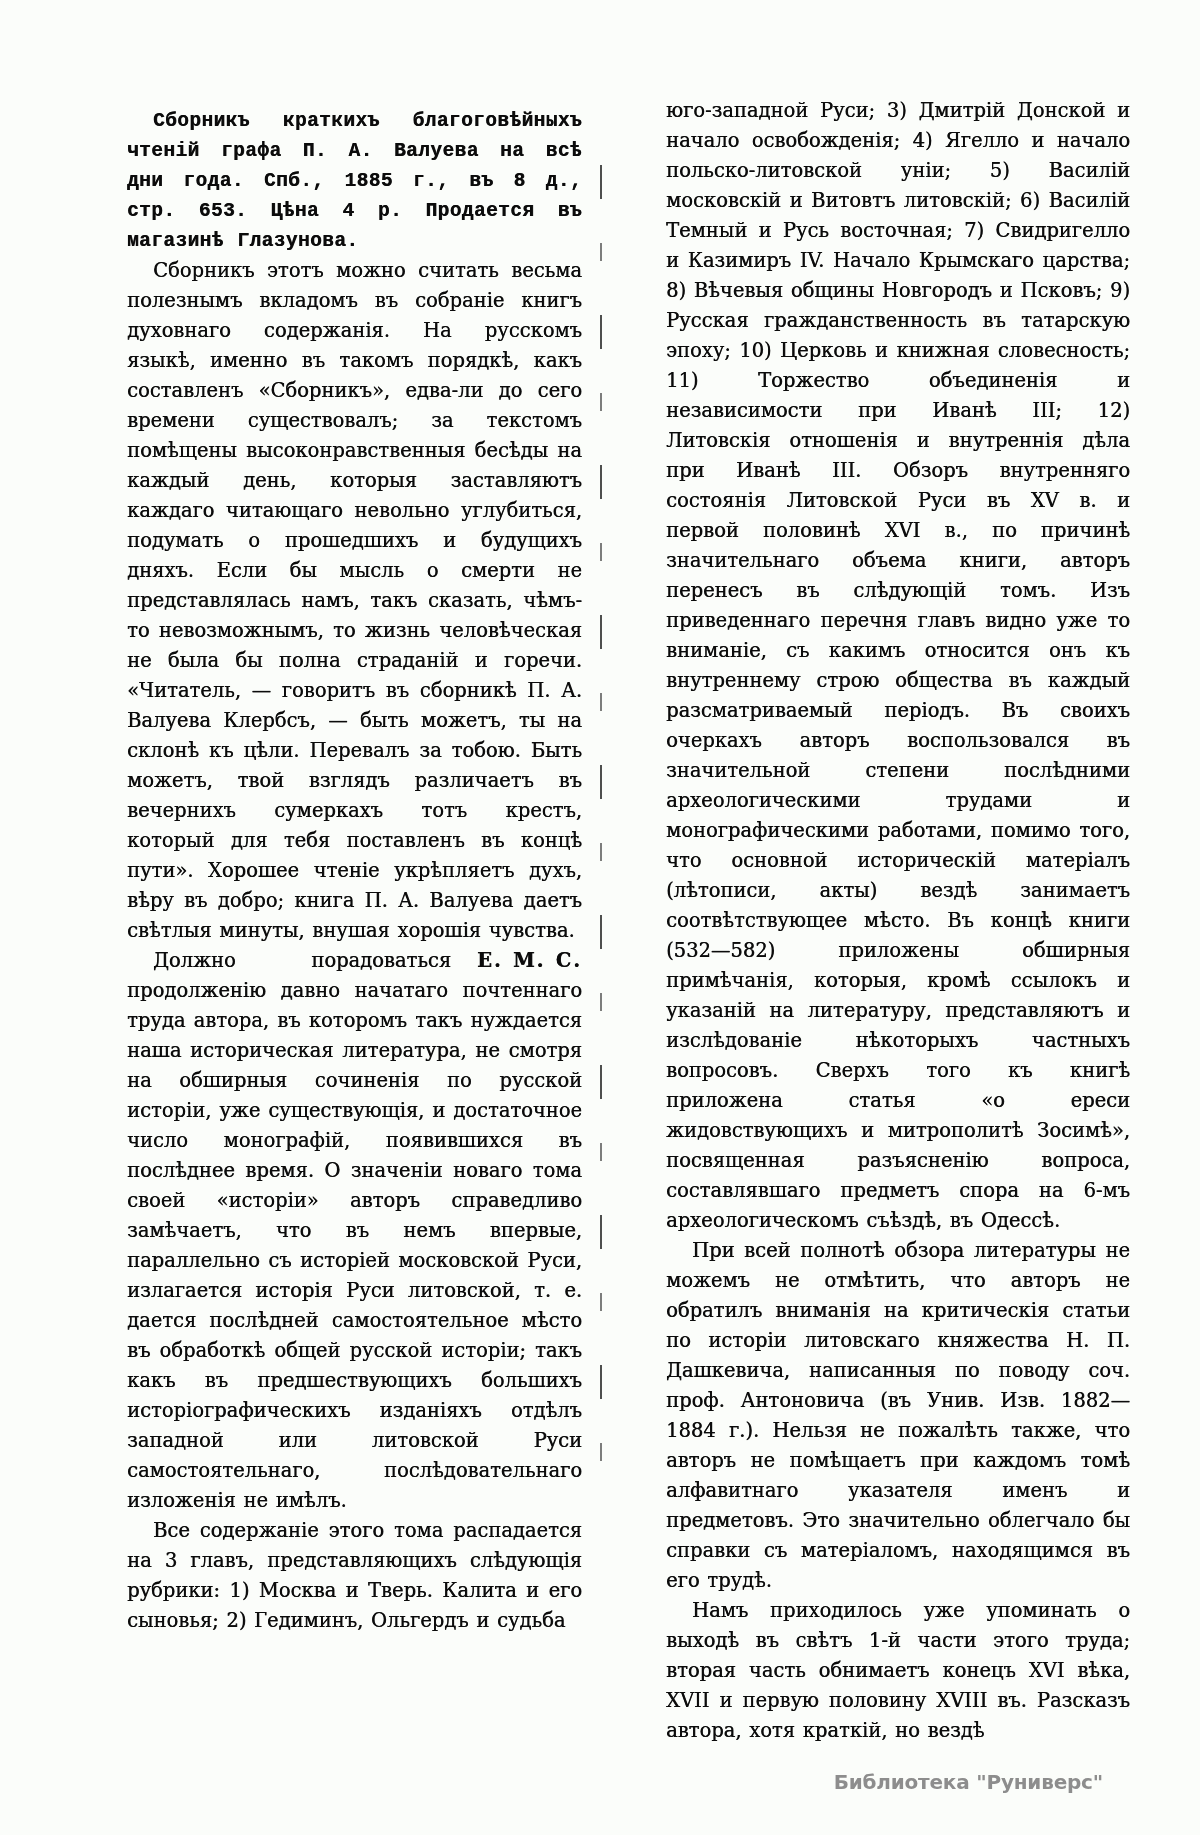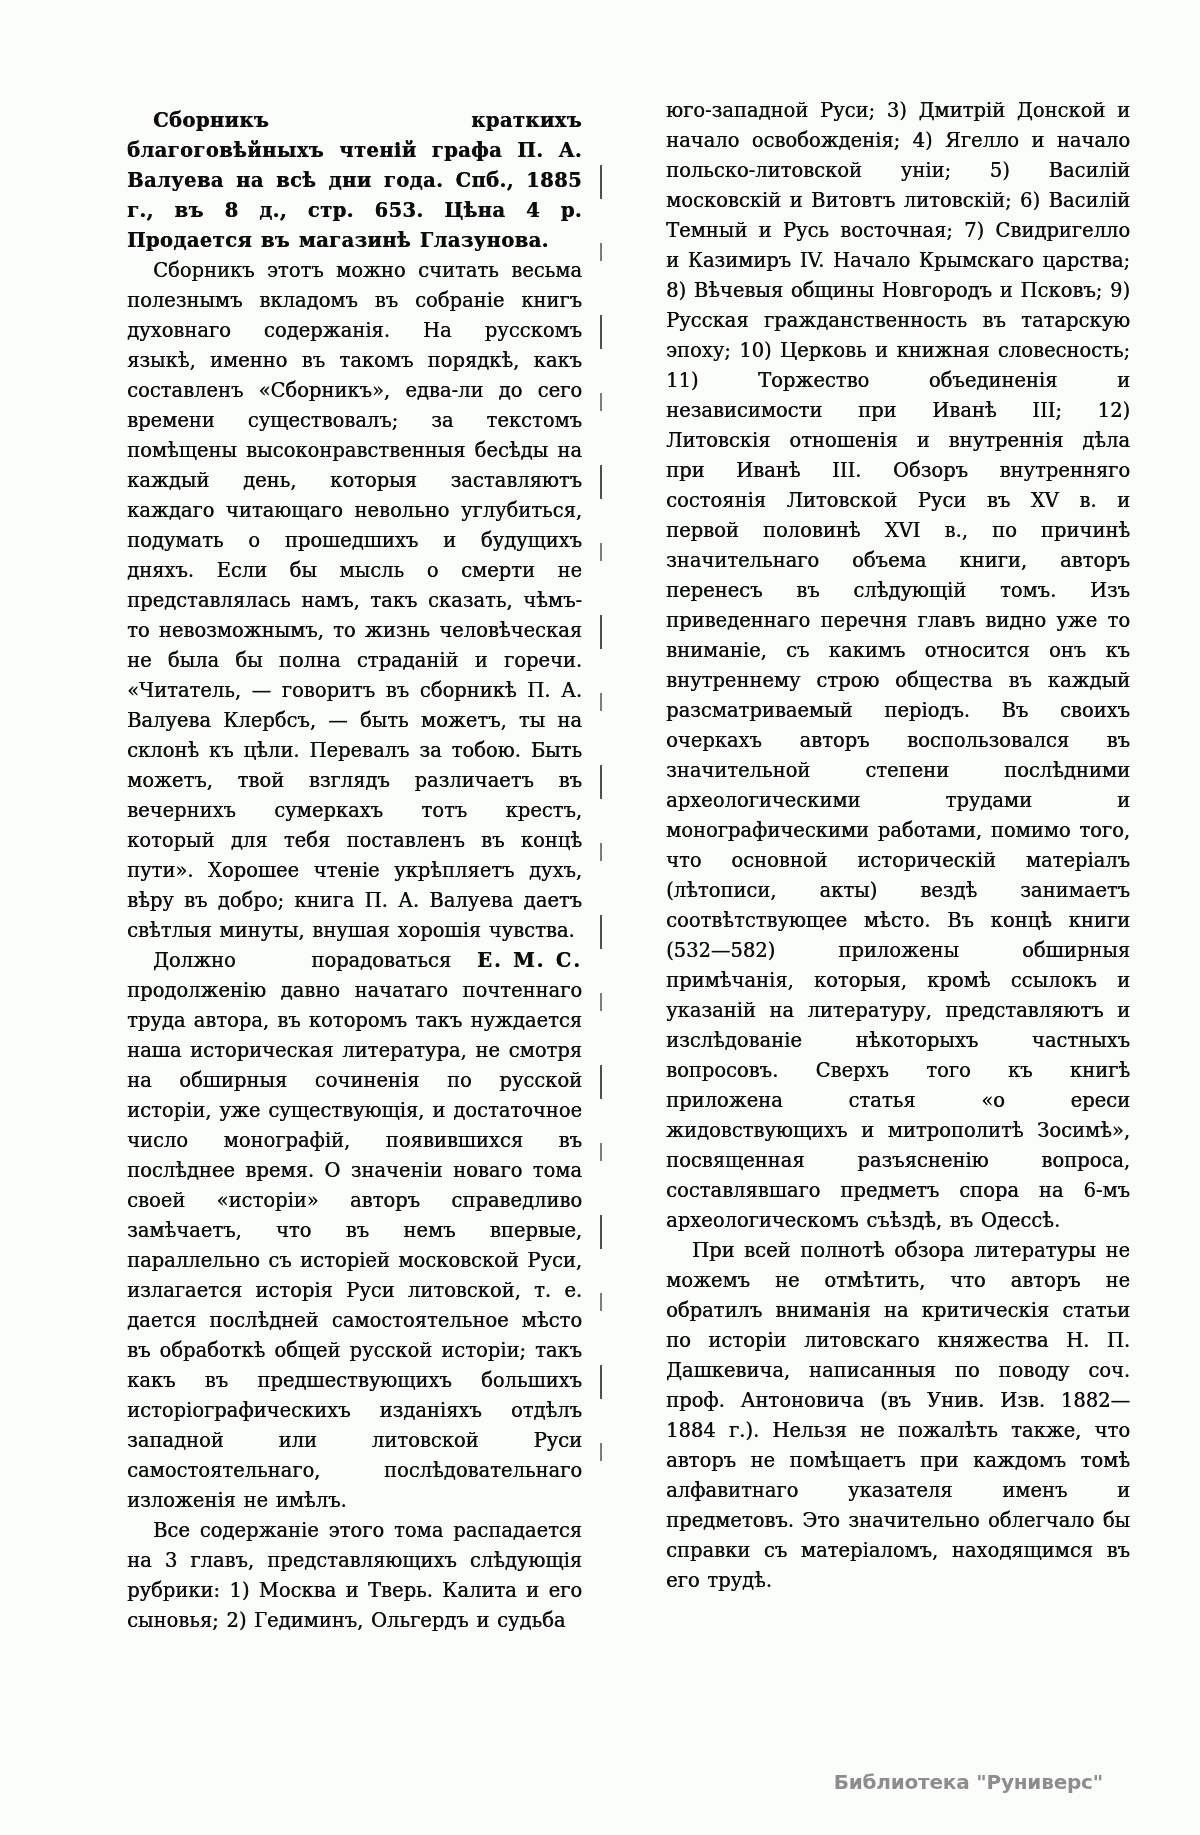--- a/index.html
+++ b/index.html
@@ -41,20 +41,21 @@
   .para {
     margin: 0;
     text-indent: 26px;
   }
   .para.no-indent {
     text-indent: 0;
   }
   .para.header {
     font-weight: bold;
     letter-spacing: 0.4px;
+    font-family: Liberation Mono, monospace;
   }
   .sig {
     float: right;
     font-weight: bold;
     letter-spacing: 2px;
   }
   .divider {
     position: absolute;
     left: 600px;
     top: 165px;
@@ -94,17 +95,18 @@
     <p class="para"><span>Сборникъ этотъ можно считать весьма полезнымъ вкладомъ въ собраніе книгъ духовнаго содержанія. На русскомъ языкѣ, именно въ такомъ порядкѣ, какъ составленъ «Сборникъ», едва-ли до сего времени существовалъ; за текстомъ помѣщены высоконравственныя бесѣды на каждый день, которыя заставляютъ каждаго читающаго невольно углубиться, подумать о прошедшихъ и будущихъ дняхъ. Если бы мысль о смерти не представлялась намъ, такъ сказать, чѣмъ-то невозможнымъ, то жизнь человѣческая не была бы полна страданій и горечи. «Читатель, — говоритъ въ сборникѣ П. А. Валуева Клербсъ, — быть можетъ, ты на склонѣ къ цѣли. Перевалъ за тобою. Быть можетъ, твой взглядъ различаетъ въ вечернихъ сумеркахъ тотъ крестъ, который для тебя поставленъ въ концѣ пути». Хорошее чтеніе укрѣпляетъ духъ, вѣру въ добро; книга П. А. Валуева даетъ свѣтлыя минуты, внушая хорошія чувства.</span> <span class="sig">Е. М. С.</span></p>
     <p class="para">Должно порадоваться продолженію давно начатаго почтеннаго труда автора, въ которомъ такъ нуждается наша историческая литература, не смотря на обширныя сочиненія по русской исторіи, уже существующія, и достаточное число монографій, появившихся въ послѣднее время. О значеніи новаго тома своей «исторіи» авторъ справедливо замѣчаетъ, что въ немъ впервые, параллельно съ исторіей московской Руси, излагается исторія Руси литовской, т. е. дается послѣдней самостоятельное мѣсто въ обработкѣ общей русской исторіи; такъ какъ въ предшествующихъ большихъ исторіографическихъ изданіяхъ отдѣлъ западной или литовской Руси самостоятельнаго, послѣдовательнаго изложенія не имѣлъ.</p>
     <p class="para">Все содержаніе этого тома распадается на 3 главъ, представляющихъ слѣдующія рубрики: 1) Москва и Тверь. Калита и его сыновья; 2) Гедиминъ, Ольгердъ и судьба</p>
   </div>
 
   <div class="divider"></div>
 
   <div class="column column-right">
     <p class="para no-indent">юго-западной Руси; 3) Дмитрій Донской и начало освобожденія; 4) Ягелло и начало польско-литовской уніи; 5) Василій московскій и Витовтъ литовскій; 6) Василій Темный и Русь восточная; 7) Свидригелло и Казимиръ IV. Начало Крымскаго царства; 8) Вѣчевыя общины Новгородъ и Псковъ; 9) Русская гражданственность въ татарскую эпоху; 10) Церковь и книжная словесность; 11) Торжество объединенія и независимости при Иванѣ III; 12) Литовскія отношенія и внутреннія дѣла при Иванѣ III. Обзоръ внутренняго состоянія Литовской Руси въ XV в. и первой половинѣ XVI в., по причинѣ значительнаго объема книги, авторъ перенесъ въ слѣдующій томъ. Изъ приведеннаго перечня главъ видно уже то вниманіе, съ какимъ относится онъ къ внутреннему строю общества въ каждый разсматриваемый періодъ. Въ своихъ очеркахъ авторъ воспользовался въ значительной степени послѣдними археологическими трудами и монографическими работами, помимо того, что основной историческій матеріалъ (лѣтописи, акты) вездѣ занимаетъ соотвѣтствующее мѣсто. Въ концѣ книги (532—582) приложены обширныя примѣчанія, которыя, кромѣ ссылокъ и указаній на литературу, представляютъ и изслѣдованіе нѣкоторыхъ частныхъ вопросовъ. Сверхъ того къ книгѣ приложена статья «о ереси жидовствующихъ и митрополитѣ Зосимѣ», посвященная разъясненію вопроса, составлявшаго предметъ спора на 6-мъ археологическомъ съѣздѣ, въ Одессѣ.</p>
     <p class="para">При всей полнотѣ обзора литературы не можемъ не отмѣтить, что авторъ не обратилъ вниманія на критическія статьи по исторіи литовскаго княжества Н. П. Дашкевича, написанныя по поводу соч. проф. Антоновича (въ Унив. Изв. 1882—1884 г.). Нельзя не пожалѣть также, что авторъ не помѣщаетъ при каждомъ томѣ алфавитнаго указателя именъ и предметовъ. Это значительно облегчало бы справки съ матеріаломъ, находящимся въ его трудѣ.</p>
+    <p class="para">Намъ приходилось уже упоминать о выходѣ въ свѣтъ 1-й части этого труда; вторая часть обнимаетъ конецъ XVI вѣка, XVII и первую половину XVIII въ. Разсказъ автора, хотя краткій, но вездѣ</p>
   </div>
 
   <div class="watermark">Библиотека "Руниверс"</div>
 
 </div>
 
 </body></html>

